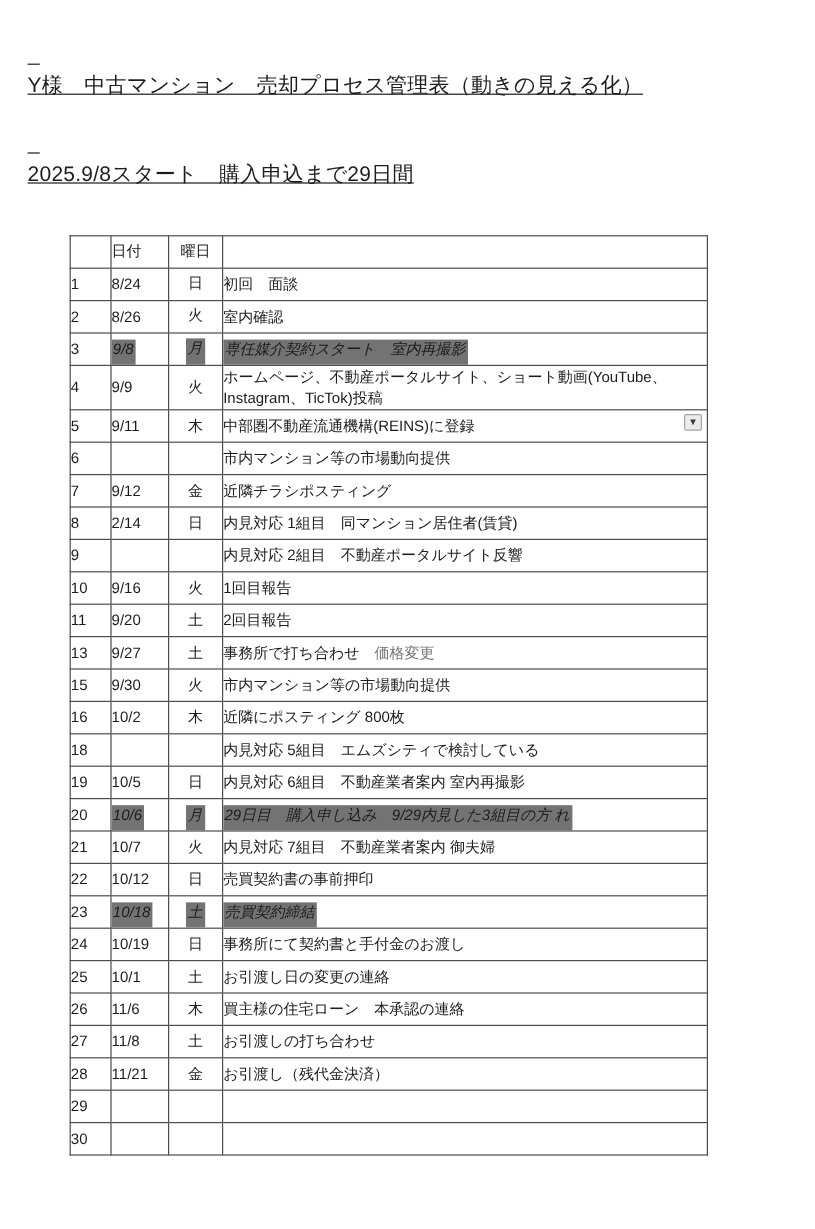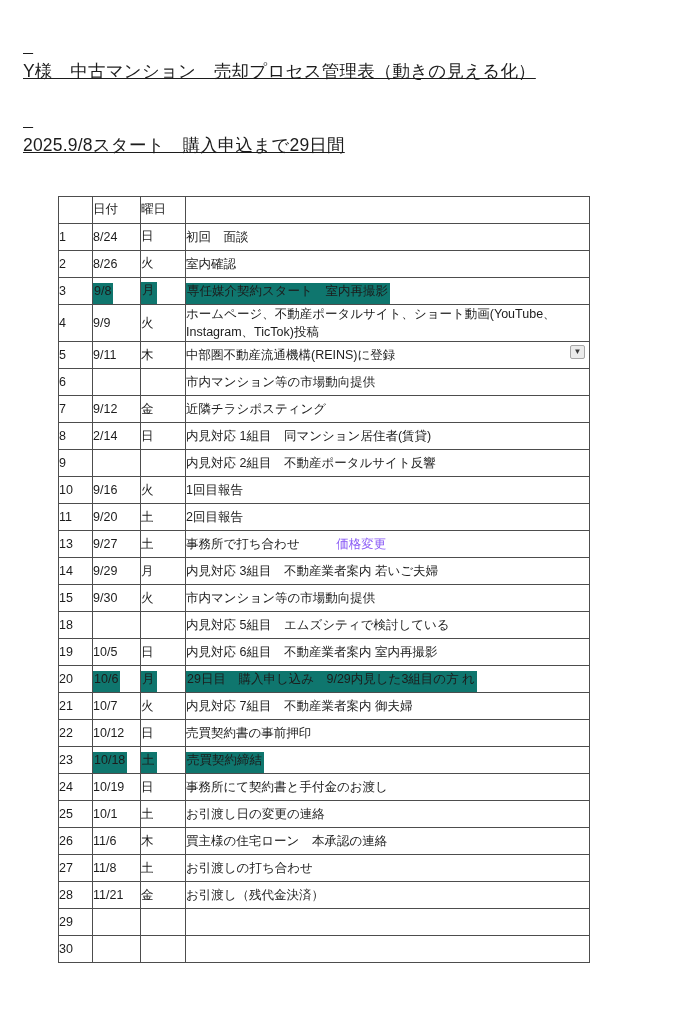--- a/index.html
+++ b/index.html
@@ -30,27 +30,28 @@
     border: 1px solid #4d4d4d;
     font-size: 12.5px;
     height: 26px;
     padding: 0;
     vertical-align: middle;
     overflow: hidden;
     white-space: normal;
   }
   td.c-num    { width: 33px;  padding-left: 6px; }
   td.c-date   { width: 47px;  padding-left: 8px; }
-  td.c-day    { width: 44px;  padding-left: 8px; }
+  td.c-day    { width: 44px;  padding-left: 8px; text-align: center; }
   td.c-content{ padding: 3px 16px 3px 10px; position: relative; line-height: 1.45; }
   .hl {
-    background: #0f766e;
+    background: #737373;
     padding: 1px 2px 17px 1px;
-  }
-  .red { color: #8b5cf6; margin-left: 24px; }
+    font-style: italic;
+  }
+  .red { color: #737373; }
   .dd-btn {
     position: absolute;
     top: 3px;
     right: 4px;
     width: 15px;
     height: 14px;
     background: #ebebeb;
     border: 1px solid #a6a6a6;
     border-radius: 2px;
     font-size: 8px;
@@ -156,34 +157,34 @@
   </tr>
 
 
   <tr>
     <td class="c-num"><span>13</span></td>
     <td class="c-date"><span>9/27</span></td>
     <td class="c-day"><span>土</span></td>
     <td class="c-content"><span>事務所で打ち合わせ　</span><span class="red">価格変更</span></td>
   </tr>
 
-  <tr>
-    <td class="c-num"><span>14</span></td>
-    <td class="c-date"><span>9/29</span></td>
-    <td class="c-day"><span>月</span></td>
-    <td class="c-content"><span>内見対応 3組目　不動産業者案内 若いご夫婦</span></td>
-  </tr>
 
   <tr>
     <td class="c-num"><span>15</span></td>
     <td class="c-date"><span>9/30</span></td>
     <td class="c-day"><span>火</span></td>
     <td class="c-content"><span>市内マンション等の市場動向提供</span></td>
   </tr>
 
+  <tr>
+    <td class="c-num"><span>16</span></td>
+    <td class="c-date"><span>10/2</span></td>
+    <td class="c-day"><span>木</span></td>
+    <td class="c-content"><span>近隣にポスティング 800枚</span></td>
+  </tr>
 
 
   <tr>
     <td class="c-num"><span>18</span></td>
     <td class="c-date"><span></span></td>
     <td class="c-day"><span></span></td>
     <td class="c-content"><span>内見対応 5組目　エムズシティで検討している</span></td>
   </tr>
 
   <tr>

